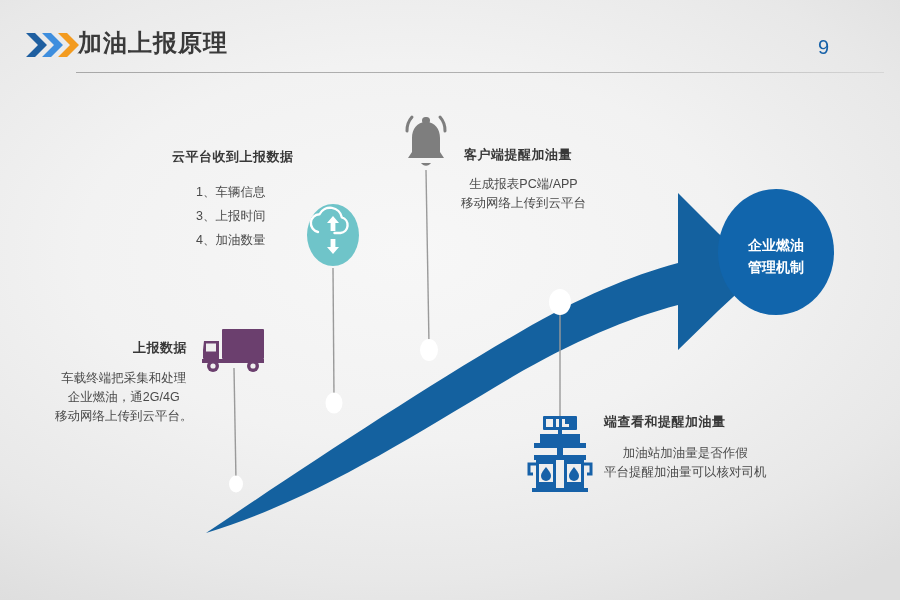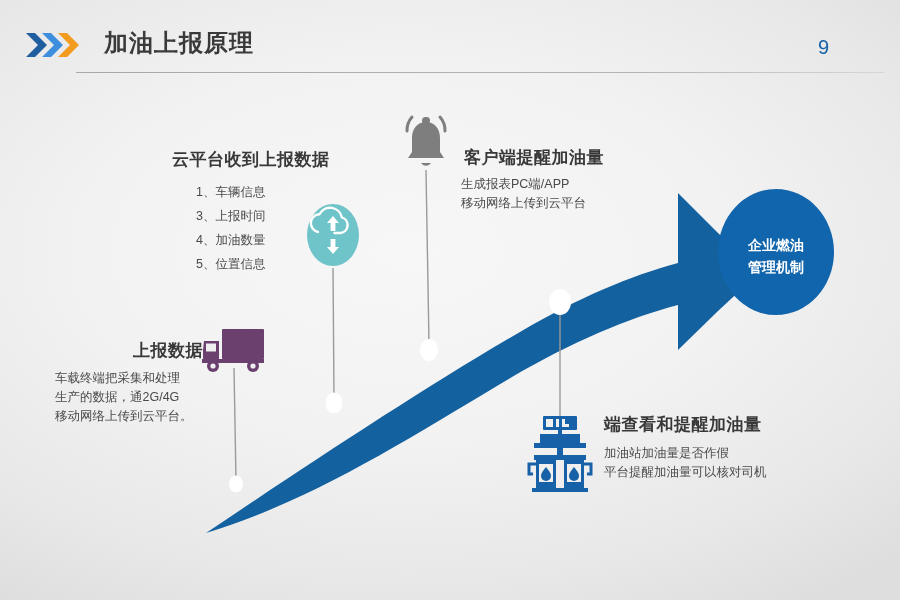--- a/index.html
+++ b/index.html
@@ -24,21 +24,21 @@
   
   #chevrons {
     position: absolute;
     left: 26px;
     top: 31px;
     width: 54px;
     height: 28px;
   }
   #title {
     position: absolute;
-    left: 104px;
+    left: 78px;
     top: 27px;
     font-size: 24px;
     font-weight: bold;
     color: #3a3a3a;
     letter-spacing: 1px;
     white-space: nowrap;
   }
   #page-number {
     position: absolute;
     left: 818px;
@@ -61,32 +61,33 @@
     position: absolute;
     left: 0;
     top: 0;
     width: 900px;
     height: 600px;
   }
 
   
   .blk-head {
     position: absolute;
-    font-size: 17px;
+    font-size: 13px;
     font-weight: bold;
     color: #383838;
     white-space: nowrap;
     letter-spacing: .5px;
   }
   .blk-body {
     position: absolute;
     font-size: 12.5px;
     color: #4a4a4a;
     line-height: 19px;
     white-space: nowrap;
+    text-align: center;
   }
   .blk-list {
     position: absolute;
     font-size: 12.5px;
     color: #4a4a4a;
     line-height: 24px;
     white-space: nowrap;
   }
 
   #cloud-head   { left: 172px; top: 148px; }
@@ -217,33 +218,32 @@
   <div id="oval-label">
     <span>企业燃油</span>
     <span>管理机制</span>
   </div>
 
   <div class="blk-head" id="cloud-head">云平台收到上报数据</div>
   <div class="blk-list" id="cloud-list">
     <div>1、车辆信息</div>
     <div>3、上报时间</div>
     <div>4、加油数量</div>
-    <div>5、位置信息</div>
   </div>
 
   <div class="blk-head" id="client-head">客户端提醒加油量</div>
   <div class="blk-body" id="client-body">
     <div>生成报表PC端/APP</div>
     <div>移动网络上传到云平台</div>
   </div>
 
   <div class="blk-head" id="report-head">上报数据</div>
   <div class="blk-body" id="report-body">
     <div>车载终端把采集和处理</div>
-    <div>生产的数据，通2G/4G</div>
+    <div>企业燃油，通2G/4G</div>
     <div>移动网络上传到云平台。</div>
   </div>
 
   <div class="blk-head" id="station-head">端查看和提醒加油量</div>
   <div class="blk-body" id="station-body">
     <div>加油站加油量是否作假</div>
     <div>平台提醒加油量可以核对司机</div>
   </div>
 
 </div>

